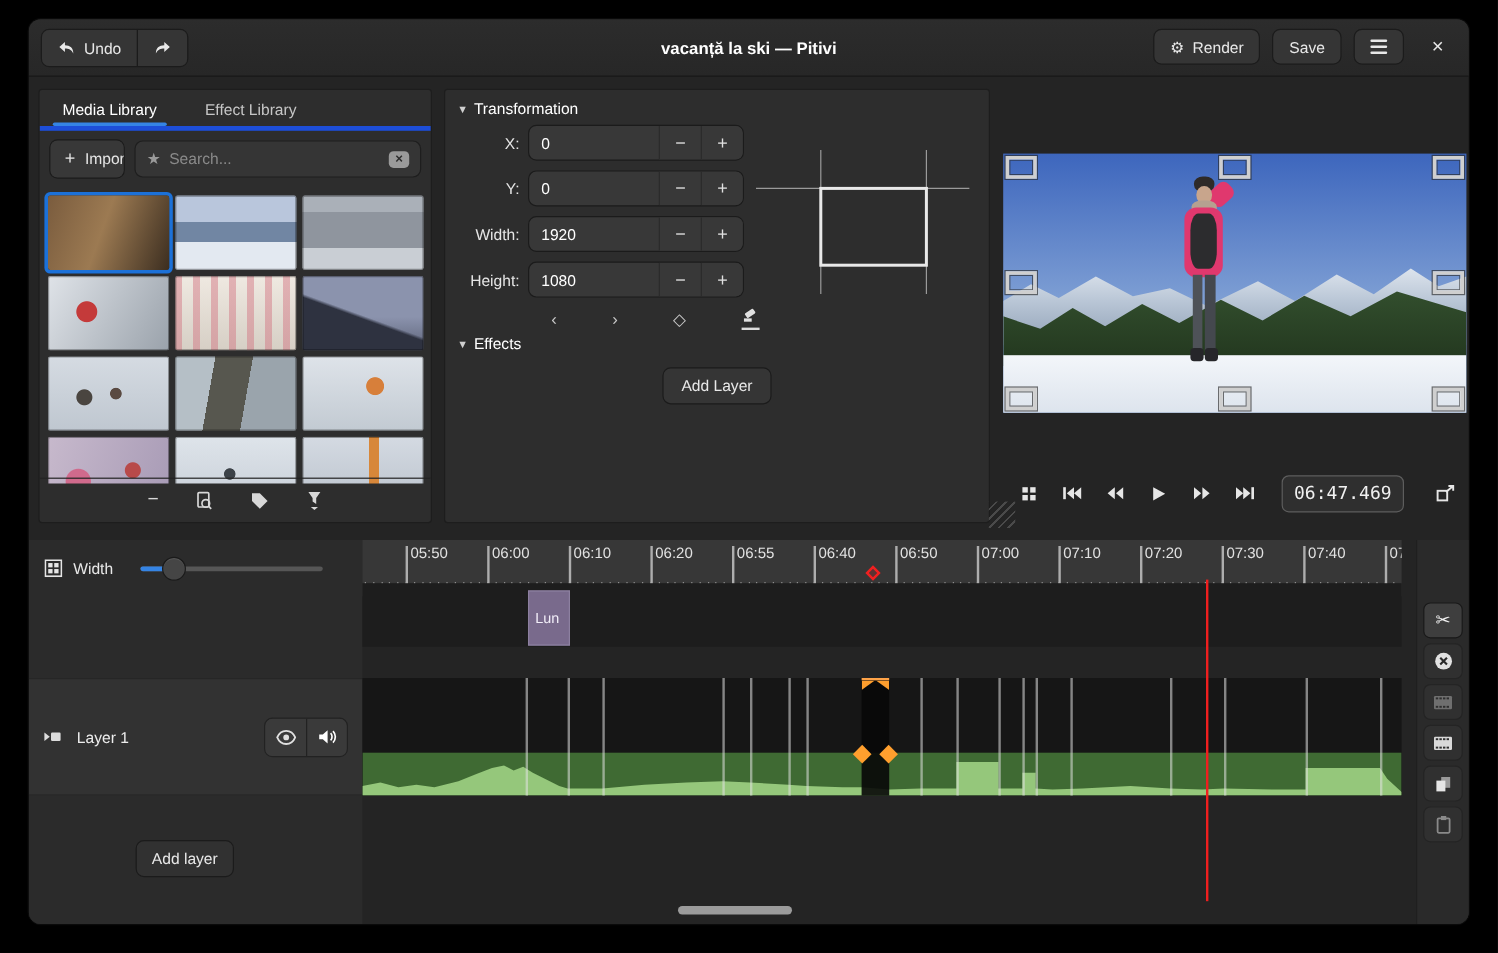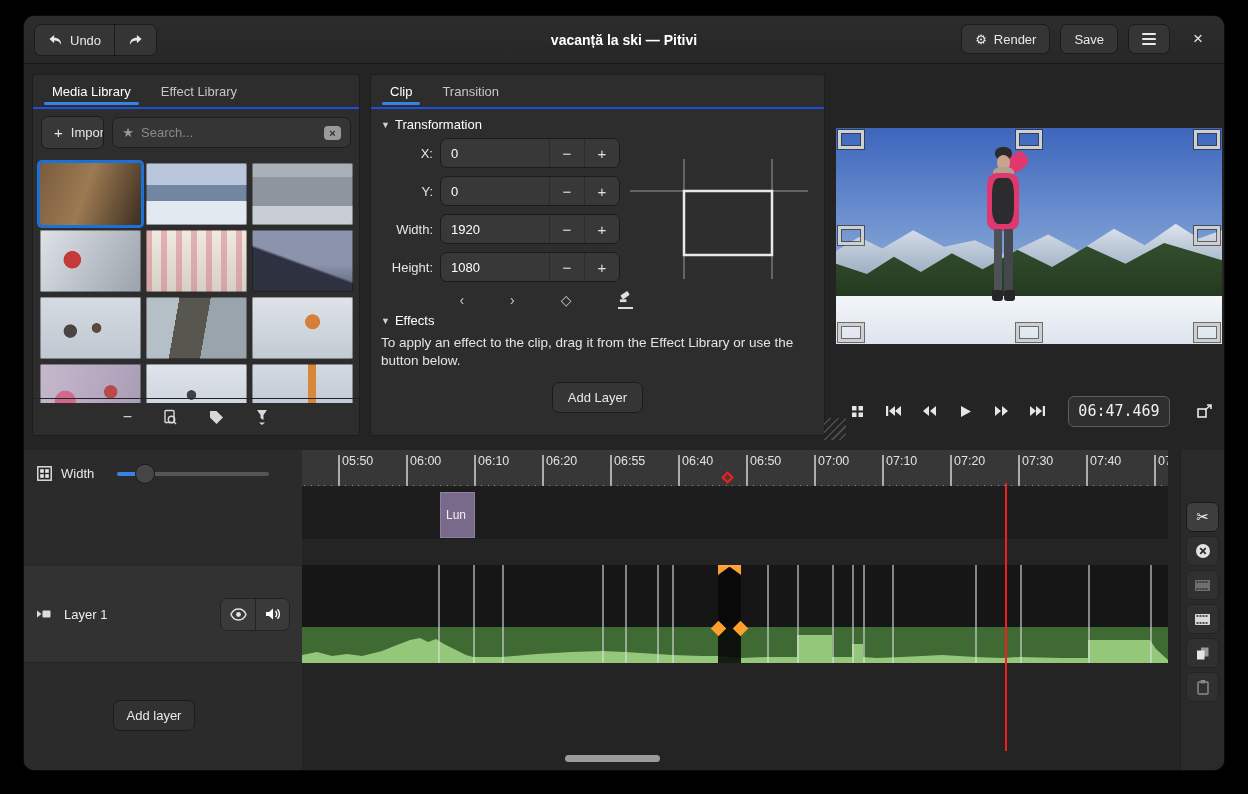--- a/index.html
+++ b/index.html
@@ -18,21 +18,21 @@
   .hbtn.flat{background:transparent;border:none}
   .win-title{position:absolute;left:0;right:0;top:0;height:48px;display:flex;align-items:center;justify-content:center;color:#fff;font-size:14px;font-weight:bold;pointer-events:none}
   .burger{display:flex;flex-direction:column;gap:3px}
   .burger i{display:block;width:14px;height:2px;background:#e8e8e8;border-radius:1px}
   .icon-svg{display:block}
 
   
   .panel{position:absolute;background:#2d2d2d;border:1px solid #1d1d1d;border-radius:3px;overflow:hidden}
   .media-panel{left:8px;top:58px;width:328px;height:362px}
   .clip-panel{left:346px;top:58px;width:455px;height:362px}
-  .tabs{display:flex;gap:0;padding:0 4px;border-bottom:2px solid #1d4ed8;height:34px;align-items:flex-start}
+  .tabs{display:flex;gap:10px;padding:0 4px;border-bottom:4px solid #1d4ed8;height:34px;align-items:flex-start}
   .tab{padding:9px 15px 6px;color:#c6c6c6;font-size:13px;position:relative;cursor:default}
   .tab.active{color:#fff}
   .tab.active::after{content:"";position:absolute;left:7px;right:7px;bottom:0;height:3px;background:#3584e4;border-radius:2px}
 
   
   .ml-toolbar{display:flex;gap:8px;padding:7px 8px;align-items:center}
   .ml-btn{background:#383838;color:#e6e6e6;height:31px;display:flex;align-items:center;gap:8px;font-size:13px;padding:0 12px}
   .search{flex:1;height:31px;background:#353535;border:1px solid #1e1e1e;border-radius:7px;display:flex;align-items:center;gap:7px;padding:0 9px}
   .search input{flex:1;min-width:0;background:transparent;border:none;outline:none;color:#5eead4;font-size:13px;font-family:inherit}
   .search input::placeholder{color:#8a8a8a}
@@ -231,24 +231,20 @@
       <svg width="14" height="17" viewBox="0 0 14 17">
             <g fill="#d8d8d8">
               <path d="M2 1h10l-3.5 5v5l-3-2V6z"></path>
               <path d="M4 13.5 7 16l3-2.5z"></path>
             </g>
           </svg>
     </div>
   </div>
 
   <div class="panel clip-panel">
-    <div class="tabs">
-      <div class="tab active">Clip</div>
-      <div class="tab">Transition</div>
-    </div>
     <div class="cp-body">
       <div class="section-header">
         <span class="expander">▼</span>
         <span>Transformation</span>
       </div>
 
       <div class="frow">
         <span class="flabel">X:</span>
         <div class="spin">
           <input readonly="" value="0" style="">
@@ -299,21 +295,20 @@
                   <rect x="2" y="9" width="7" height="3" fill="#e0e0e0"></rect>
                 </g>
               </svg>
         </span>
       </div>
 
       <div class="section-header">
         <span class="expander">▼</span>
         <span>Effects</span>
       </div>
-      <div class="effects-hint">To apply an effect to the clip, drag it from the Effect Library or use the button below.</div>
       <button class="add-effect">Add Layer</button>
     </div>
   </div>
 
   <div class="viewer">
     <div class="preview">
       <div class="mtn-far"></div>
       <div class="mtn-trees"></div>
       <div class="snow-ground"></div>
       <div class="person">

